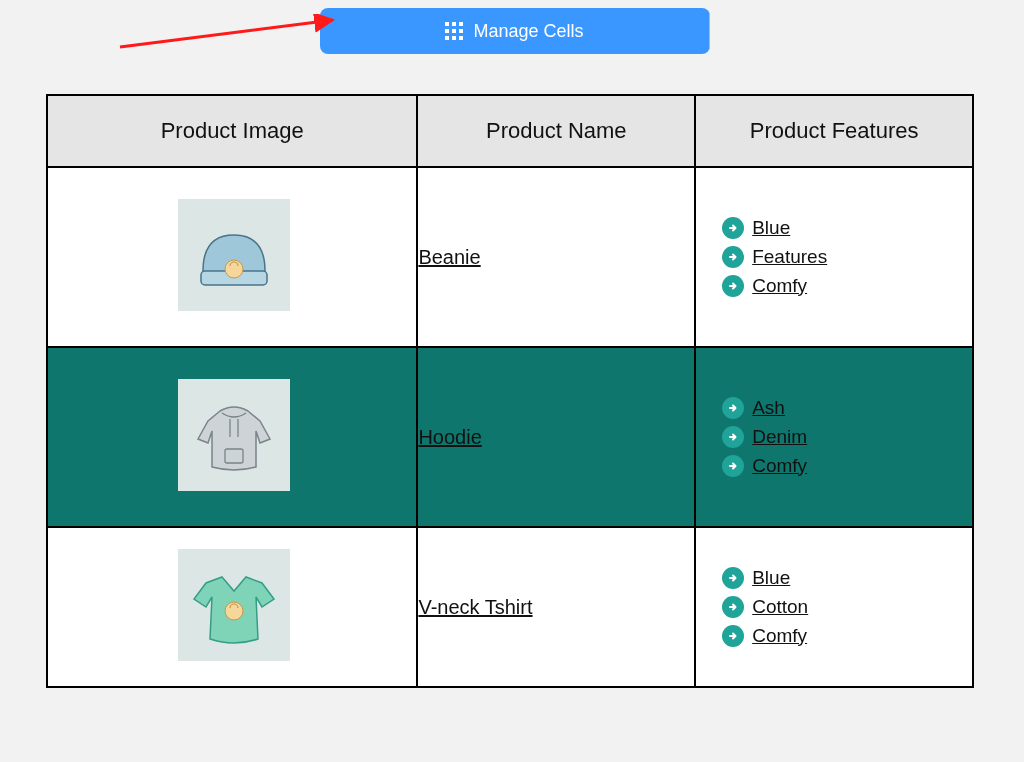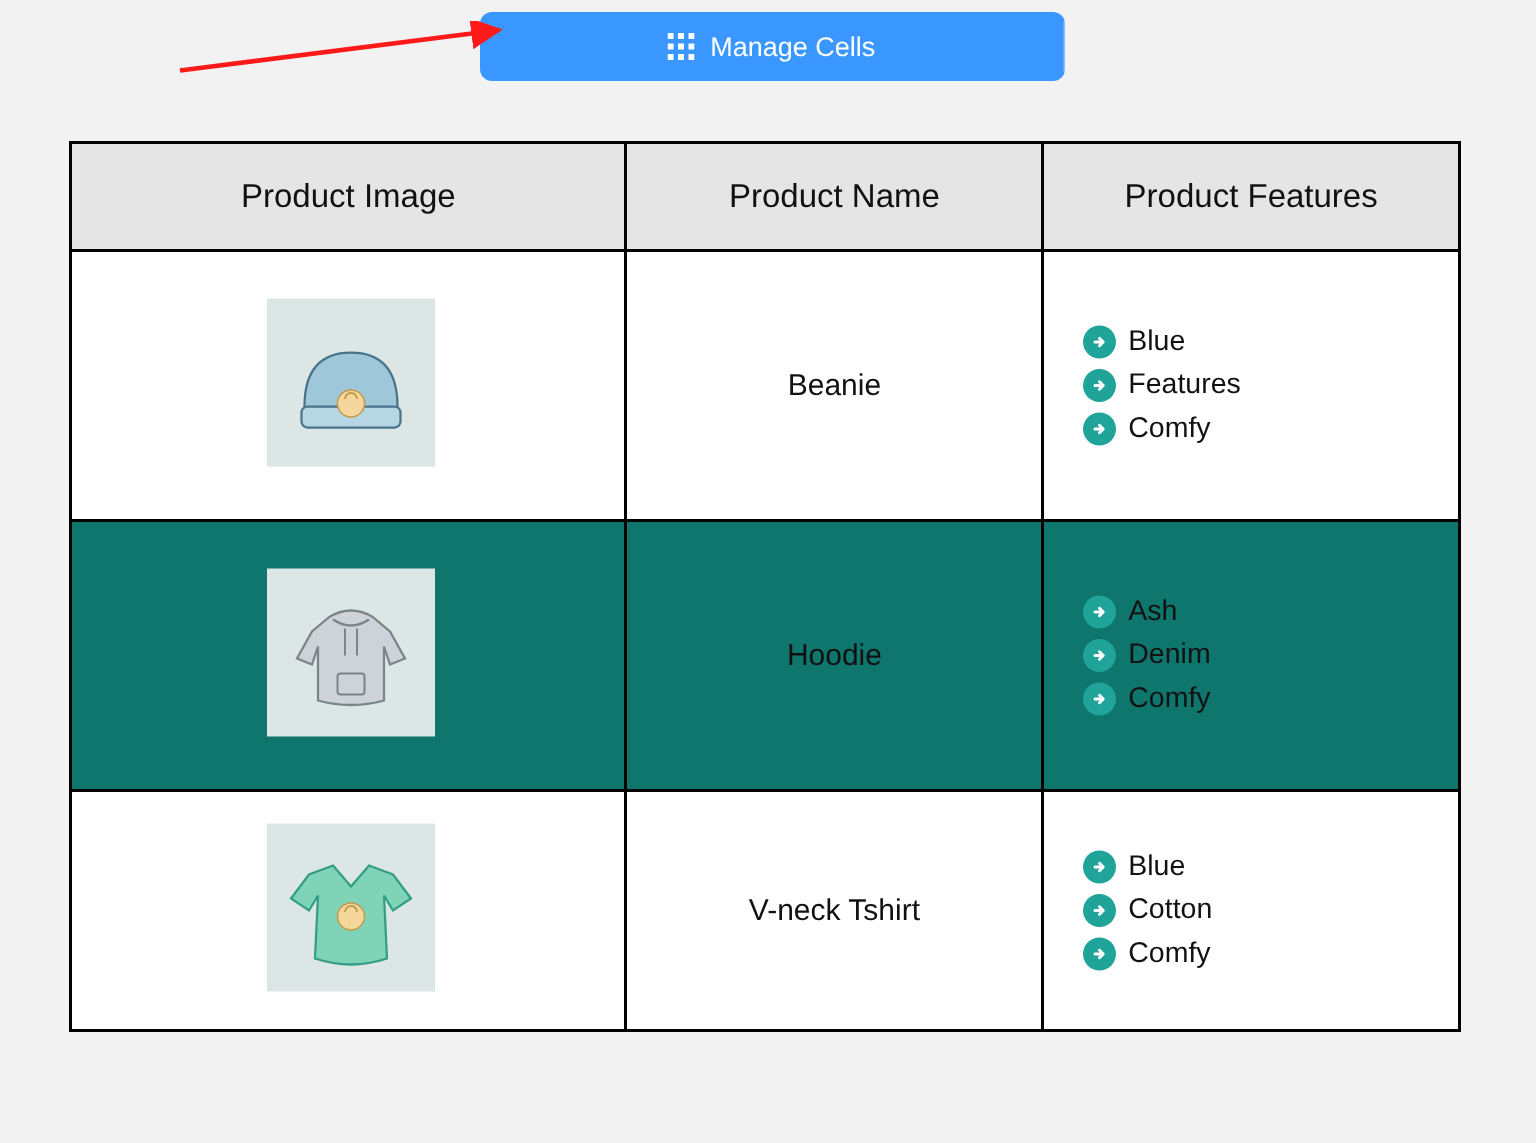--- a/index.html
+++ b/index.html
@@ -69,26 +69,28 @@
     height: 72px;
   }
   td.img-cell {
     width: 40%;
     height: 180px;
     text-align: left;
     padding-left: 130px;
   }
   td.name-cell {
     width: 30%;
-    text-align: center;
+    text-align: left;
     font-size: 20px;
+    text-decoration: underline;
   }
   td.feat-cell {
     width: 30%;
     padding-left: 26px;
+    text-decoration: underline;
   }
   tr.alt td { background: #0f766e; }
   tr.row3 td.img-cell, tr.row3 td.name-cell, tr.row3 td.feat-cell { height: 160px; }
 
   .thumb {
     display: inline-block;
     width: 112px;
     height: 112px;
     background: #dbe6e5;
     position: relative;

